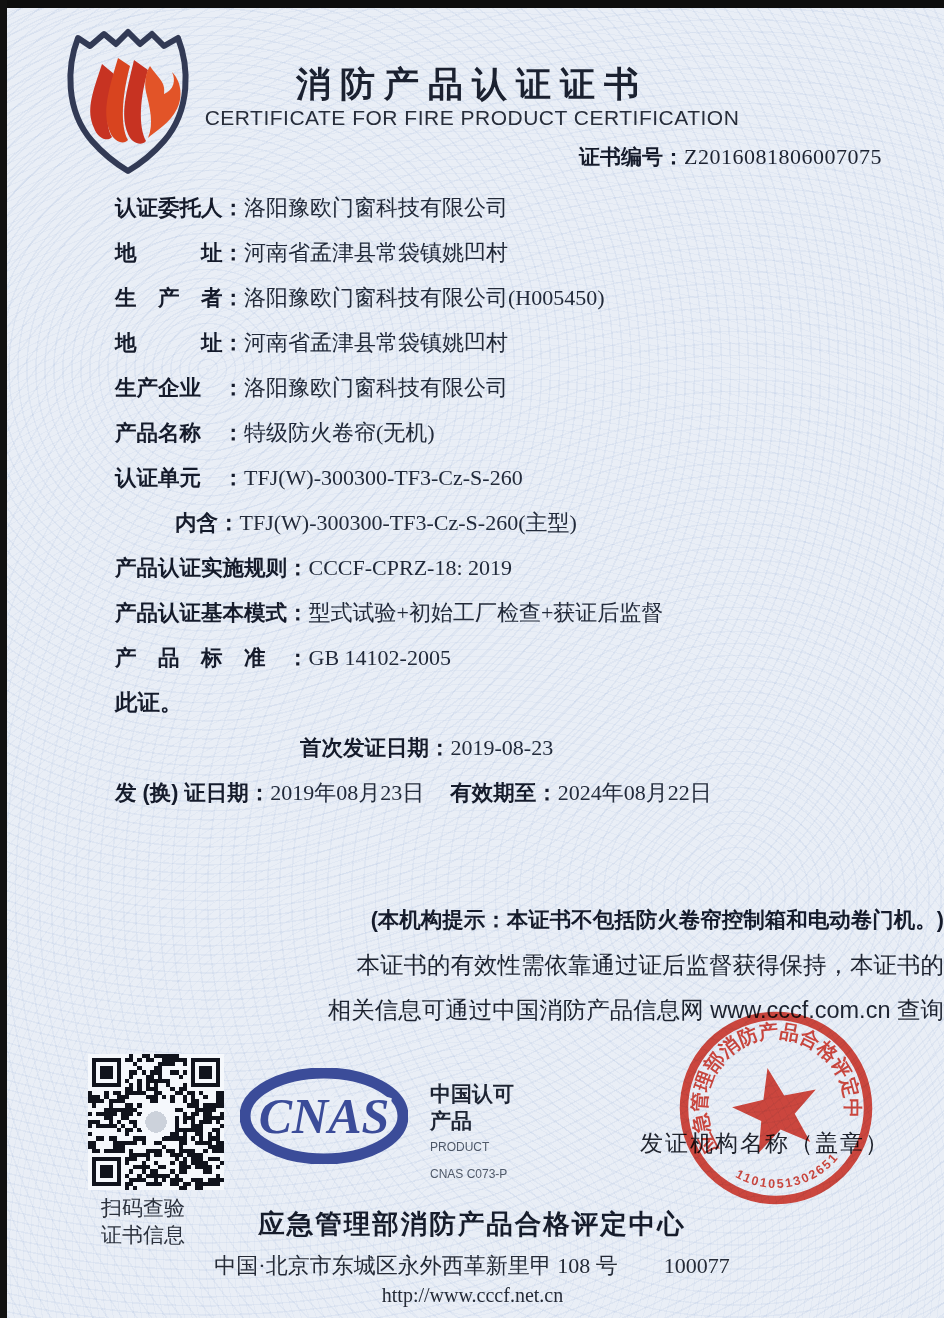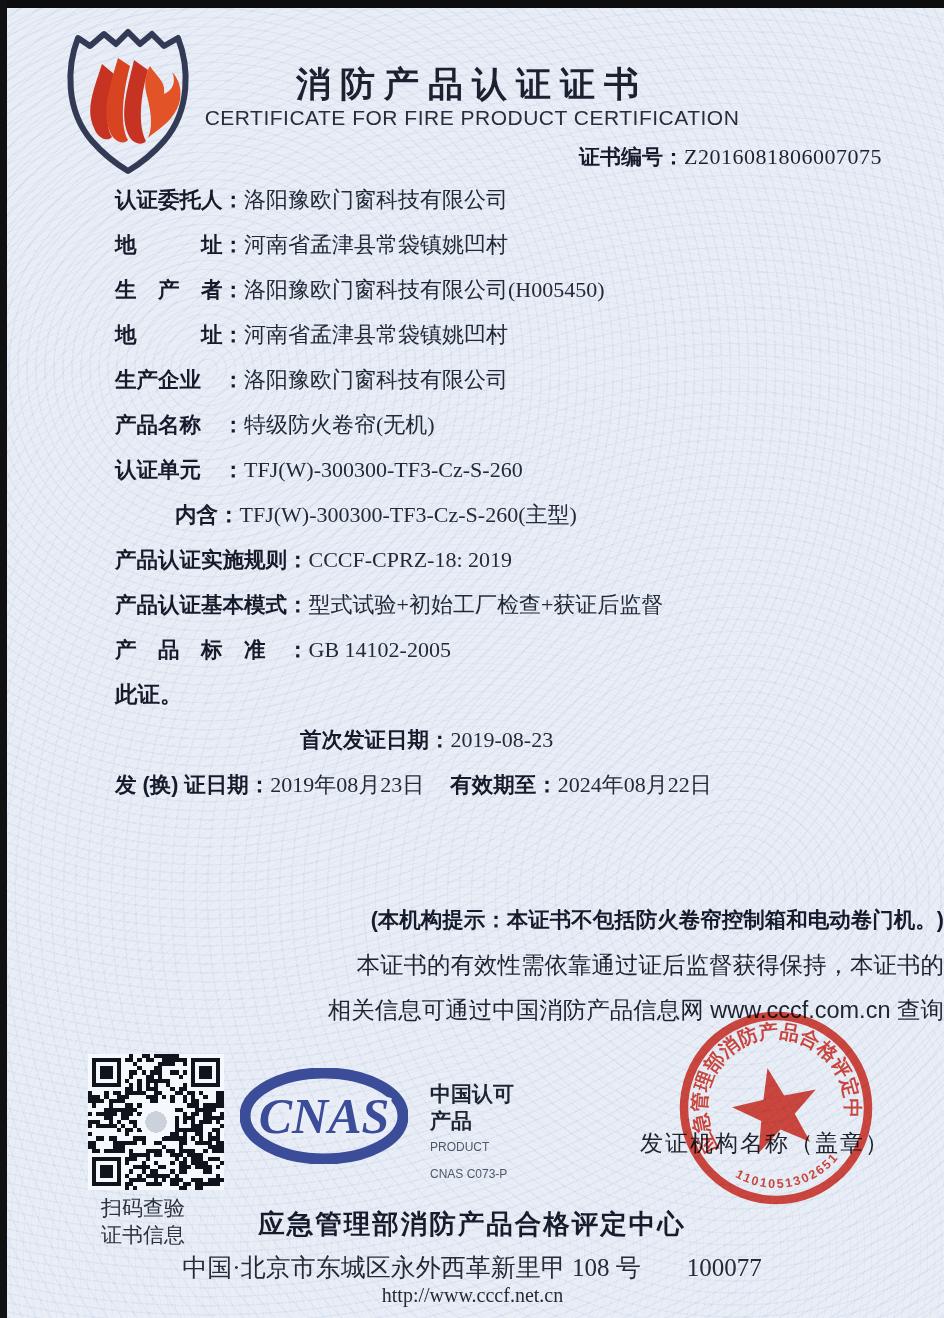--- a/index.html
+++ b/index.html
@@ -16,21 +16,21 @@
   .edge-left{position:absolute;top:0;left:0;bottom:0;width:7px;background:#111;}
   .logo{position:absolute;left:42px;top:20px;width:172px;height:158px;}
   .title{position:absolute;top:61px;left:0;right:0;text-align:center;
     font-size:35px;font-weight:700;letter-spacing:9px;color:#1b2130;}
   .subtitle{position:absolute;top:106px;left:0;right:0;text-align:center;
     font-size:21px;letter-spacing:0.5px;color:#272d3a;}
   .certno{position:absolute;top:143px;right:62px;font-size:21px;white-space:nowrap;}
   .certno .lbl{font-weight:700;}
   .certno .num{font-family:"Liberation Serif",serif;font-size:22px;letter-spacing:0.5px;}
   .fields{position:absolute;top:182px;left:115px;right:55px;}
-  .row{height:45px;line-height:35px;white-space:nowrap;font-size:21.5px;}
+  .row{height:45px;line-height:51px;white-space:nowrap;font-size:21.5px;}
   .lbl{font-weight:700;color:#151b2b;}
   .val{font-family:"Liberation Serif",serif;font-size:22px;color:#222a3a;}
   .row.indent{margin-left:60px;}
   .row.first-issue{margin-left:185px;}
   .gap-left{margin-left:26px;}
   .stmt{font-weight:700;font-size:22.5px;color:#151b2b;}
   .stmt .code{font-family:"Liberation Serif",serif;font-weight:700;}
   .center-line{position:absolute;left:4px;right:0;text-align:right;white-space:nowrap;}
   .notice{top:898px;height:45px;line-height:45px;font-weight:700;font-size:21.5px;color:#151b2b;}
   .vline1{top:943px;height:45px;line-height:45px;font-size:23.5px;color:#1d2330;}
@@ -41,21 +41,21 @@
   .cnas-text{position:absolute;left:430px;top:1080px;line-height:27px;}
   .cnas-text .zh{font-size:21px;font-weight:700;color:#1d2433;}
   .cnas-text .en{font-size:12px;font-weight:400;color:#4e5868;}
   .issuer-label{position:absolute;left:640px;top:1128px;font-family:"Liberation Serif",serif;
     font-size:23px;letter-spacing:2px;color:#20242e;}
   .stamp{position:absolute;left:664px;top:1000px;width:224px;height:216px;
     transform:rotate(-12deg);opacity:0.92;mix-blend-mode:multiply;}
   .footer-org{position:absolute;top:1206px;left:0;right:0;text-align:center;
     font-size:26.5px;font-weight:700;letter-spacing:2px;color:#161c2b;}
   .footer-addr{position:absolute;top:1251px;left:0;right:0;text-align:center;
-    font-family:"Liberation Serif",serif;font-size:25px;color:#242a36;}
+    font-family:"Liberation Serif",serif;font-size:22px;color:#242a36;}
   .footer-addr .pc{margin-left:46px;}
   .footer-url{position:absolute;top:1284px;left:1px;right:0;text-align:center;
     font-family:"Liberation Serif",serif;font-size:20px;color:#242a36;}
 </style>
 </head>
 <body>
 
 <div class="page">
   <div class="edge-top"></div>
   <div class="edge-left"></div>

